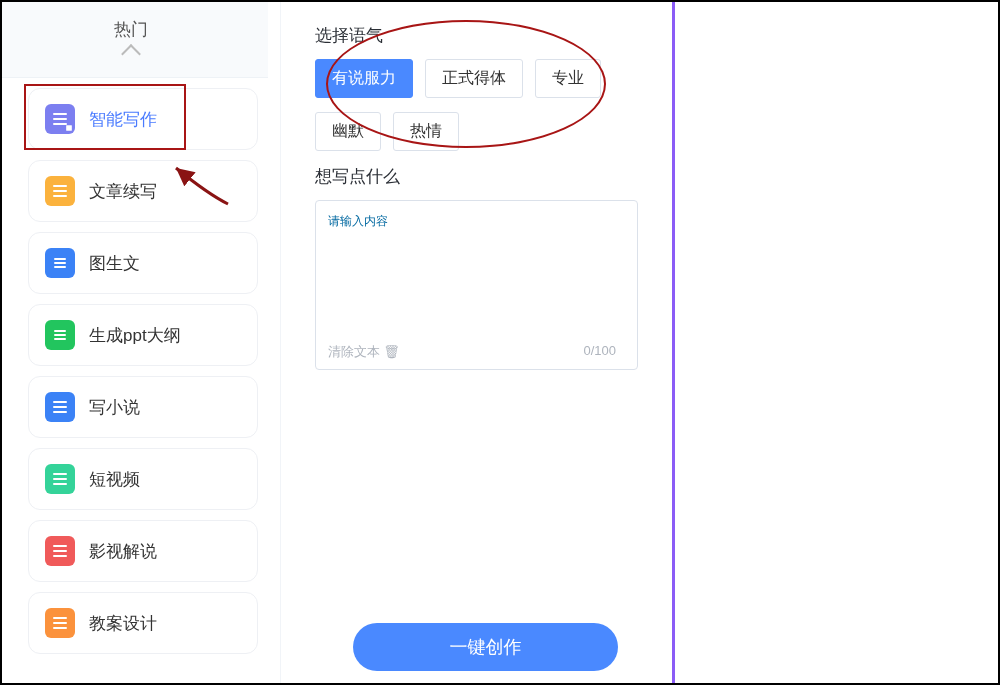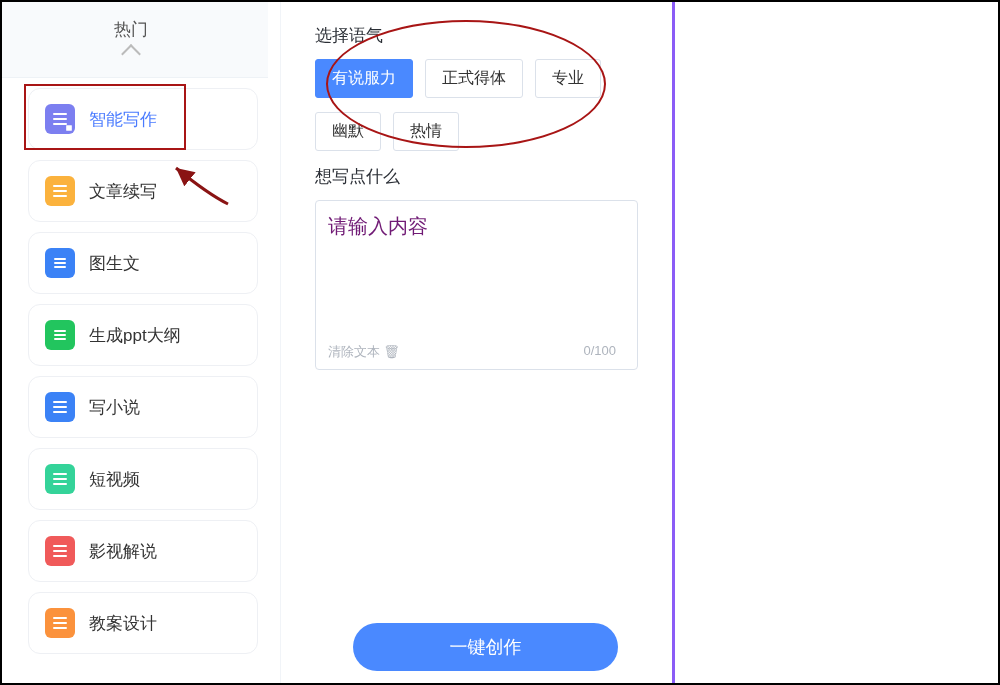--- a/index.html
+++ b/index.html
@@ -117,21 +117,21 @@
       border-color: #4a89ff;
     }
     .input-wrap {
       position: relative;
       border: 1px solid #dbe1ea;
       border-radius: 4px;
       height: 170px;
       padding: 12px;
       margin-top: 10px;
     }
-    .input-placeholder { color: #701a75; font-size: 20px; }
+    .input-placeholder { color: #0369a1; font-size: 12px; }
     .input-footer {
       position: absolute; left: 12px; right: 21px; bottom: 8px;
       display: flex; justify-content: space-between;
       font-size: 13px; color: #aeb4bd;
     }
     .create-btn {
       position: absolute;
       left: 72px; right: 54px; bottom: 12px;
       height: 48px;
       border-radius: 26px;

